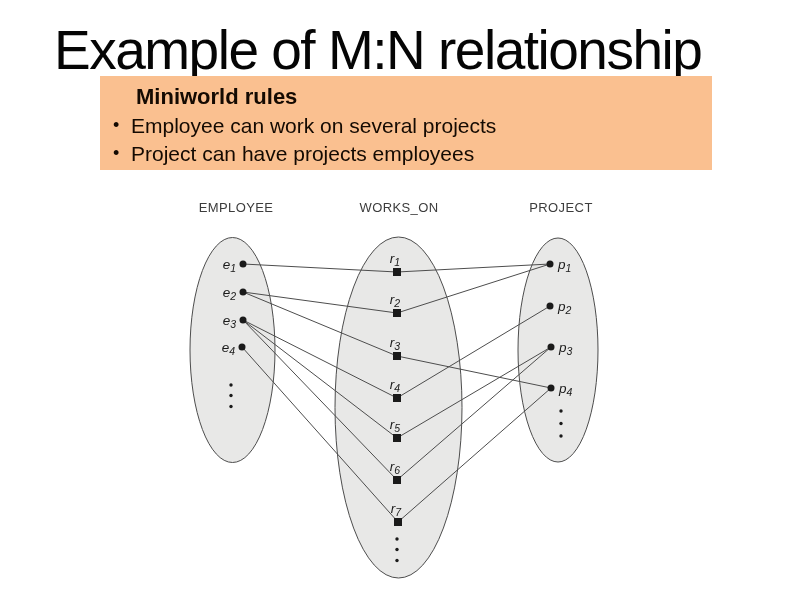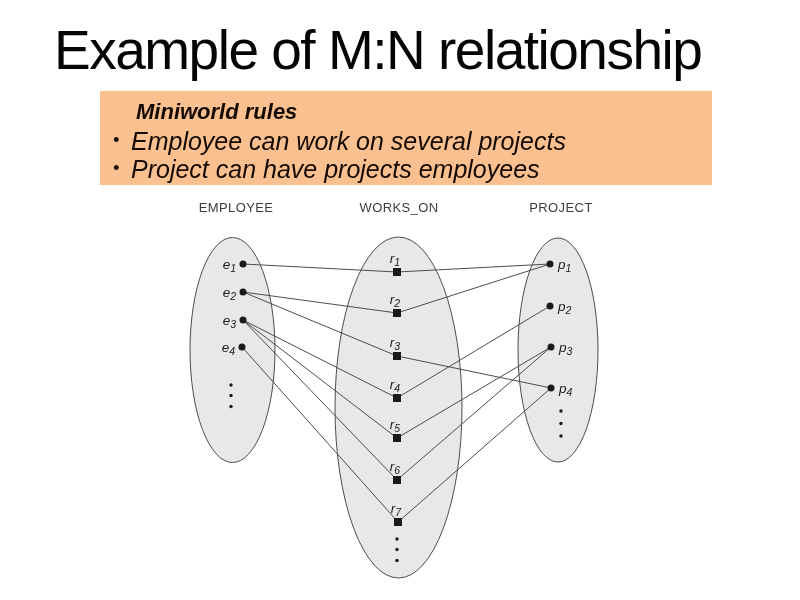--- a/index.html
+++ b/index.html
@@ -4,29 +4,29 @@
 <style>
   html,body{margin:0;padding:0;}
   body{width:800px;height:600px;background:#ffffff;font-family:"Liberation Sans",sans-serif;}
   .slide{position:relative;width:800px;height:600px;background:#ffffff;overflow:hidden;padding-left:24px;}
   .slide-title{
     position:absolute;left:54px;top:18px;margin:0;
     font-size:55px;font-weight:400;letter-spacing:-1.5px;color:#050505;
     font-family:"Liberation Sans",sans-serif;white-space:nowrap;
   }
   .rules-box{
-    position:absolute;left:100px;top:91px;width:612px;height:94px;
-    background:#FAC090;box-sizing:border-box;font-style:italic;
+    position:absolute;left:100px;top:76px;width:612px;height:94px;
+    background:#FAC090;box-sizing:border-box;
   }
   .rules-heading{
     margin:8px 0 0 36px;font-size:22px;font-weight:bold;color:#140a02;line-height:26px;
   }
   .rules-list{margin:2px 0 0 12px;padding:0;list-style:none;}
   .rules-list li{
-    position:relative;padding-left:19px;font-size:25px;color:#140a02;line-height:28px;
+    position:relative;padding-left:19px;font-size:21px;color:#140a02;line-height:28px;
   }
   .rules-list li::before{
     content:"\2022";position:absolute;left:1px;top:-1px;font-size:18px;color:#140a02;
   }
   .er-svg{position:absolute;left:0;top:0;}
   .hdr{font-family:"Liberation Sans",sans-serif;font-size:13px;fill:#3c3c3c;letter-spacing:0.4px;}
   .nodelbl{font-family:"Liberation Sans",sans-serif;font-style:italic;font-size:13.5px;fill:#1a1a1a;}
   .sublbl{font-size:10.5px;}
 </style>
 </head>

